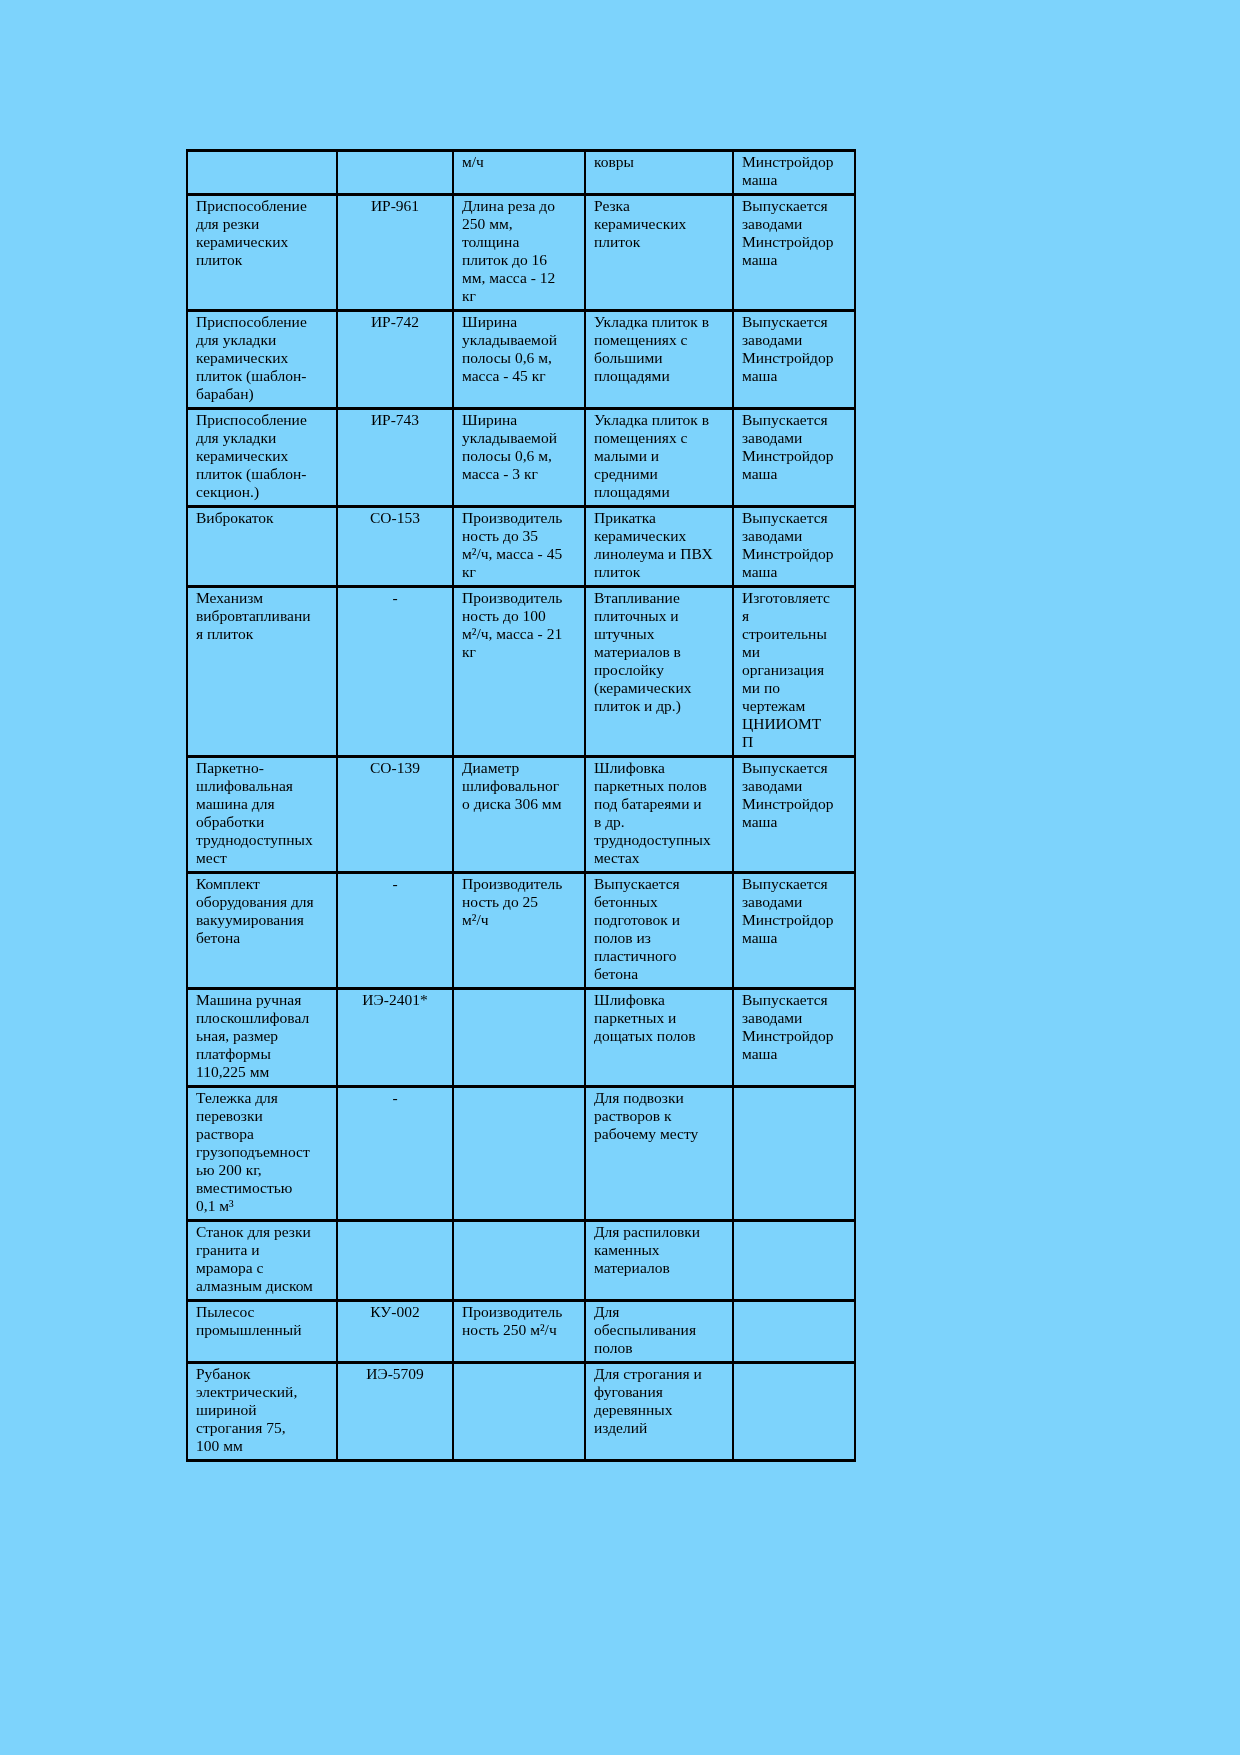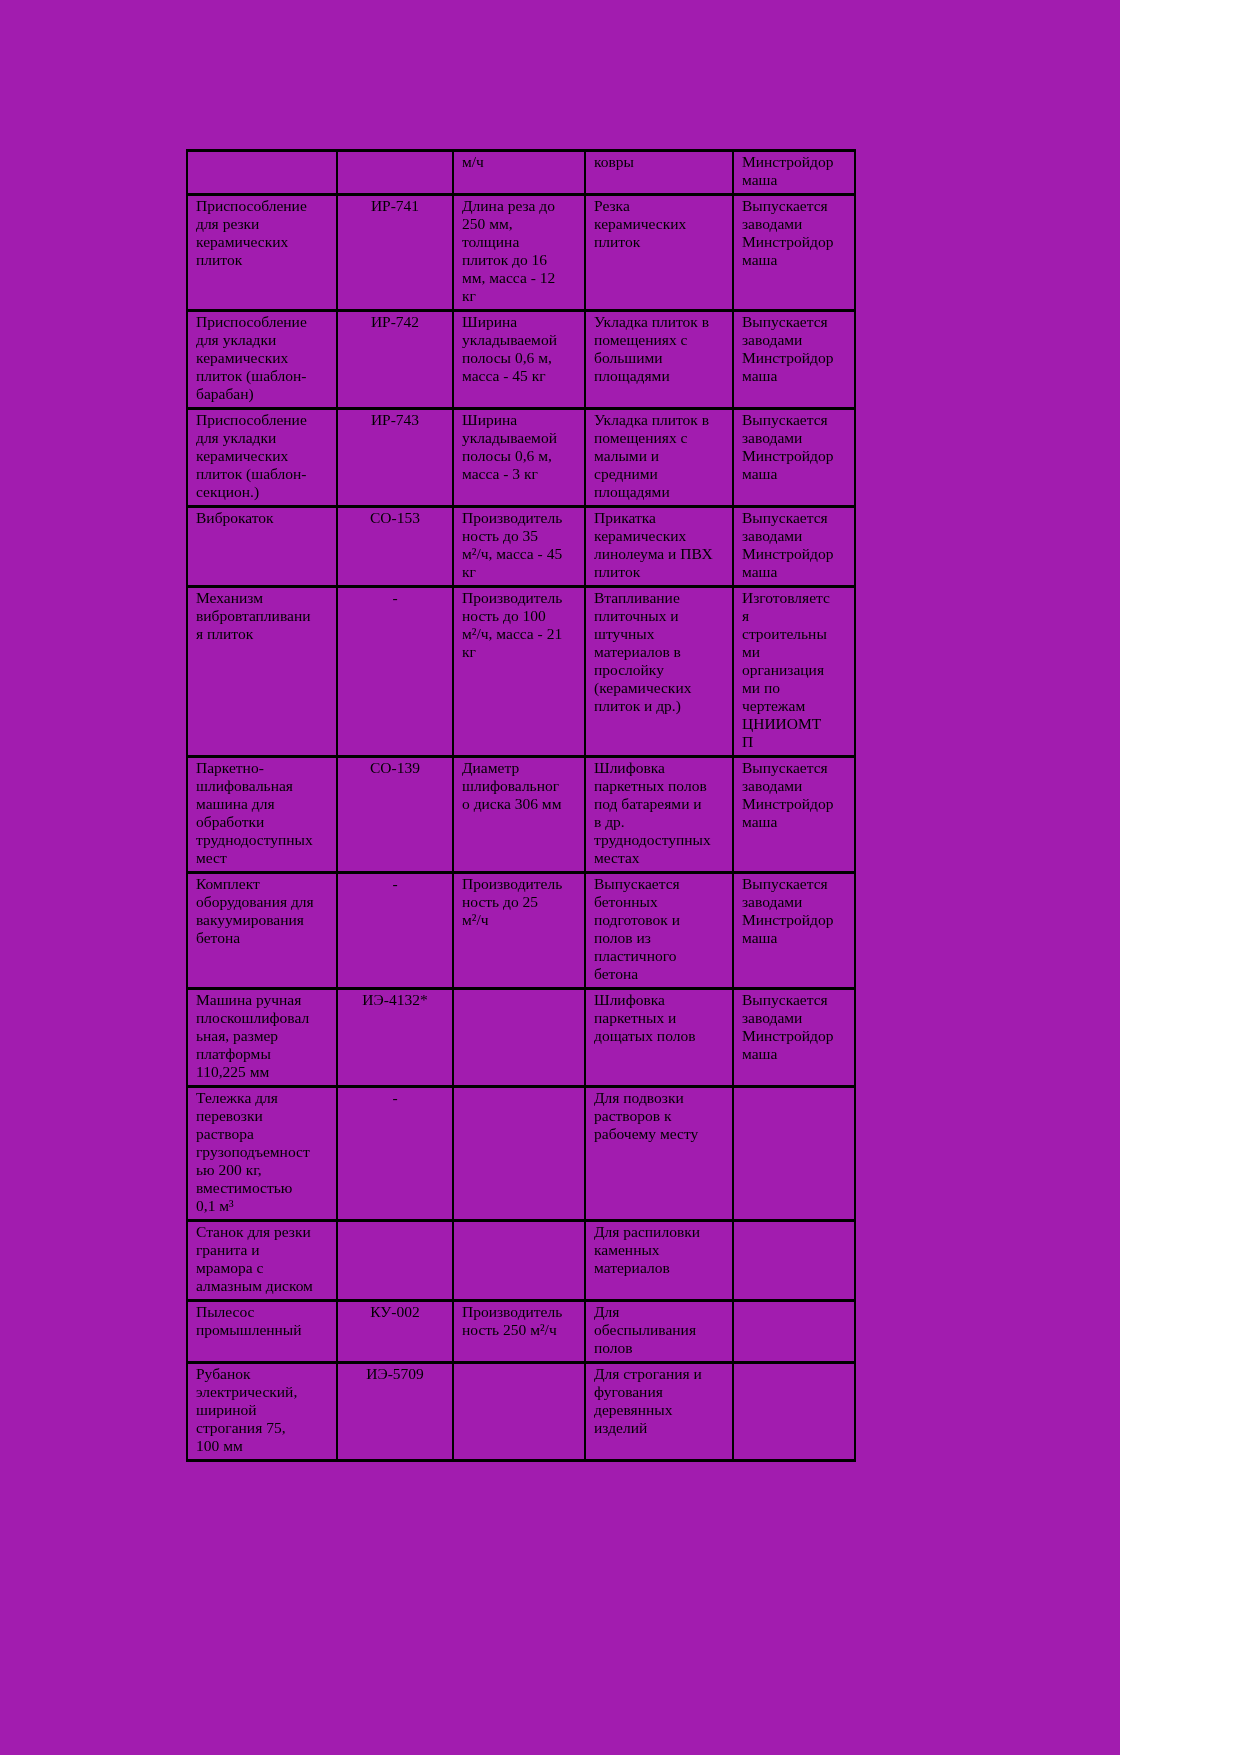--- a/index.html
+++ b/index.html
@@ -1,20 +1,20 @@
 <!DOCTYPE html>
 <html><head>
 <meta charset="utf-8">
 <style>
   html, body { margin: 0; padding: 0; background: #ffffff; }
   .page {
     position: relative;
-    width: 1120px;
+    width: 1240px;
     height: 1755px;
-    background: #a21caf;
+    background: #7dd3fc;
     overflow: hidden;
   }
   table.doc-table {
     position: absolute;
     left: 186px;
     top: 149px;
     width: 668px;
     border-collapse: collapse;
     table-layout: fixed;
     font-family: "Liberation Serif", "DejaVu Serif", serif;
@@ -62,21 +62,21 @@
         <td>м/ч</td>
         <td>ковры</td>
         <td>Минстройдор
 маша</td>
       </tr>
       <tr>
         <td>Приспособление
 для резки
 керамических
 плиток</td>
-        <td class="c2">ИР-741</td>
+        <td class="c2">ИР-961</td>
         <td>Длина реза до
 250 мм,
 толщина
 плиток до 16
 мм, масса - 12
 кг</td>
         <td>Резка
 керамических
 плиток</td>
         <td>Выпускается
@@ -208,21 +208,21 @@
 заводами
 Минстройдор
 маша</td>
       </tr>
       <tr>
         <td>Машина ручная
 плоскошлифовал
 ьная, размер
 платформы
 110,225 мм</td>
-        <td class="c2">ИЭ-4132*</td>
+        <td class="c2">ИЭ-2401*</td>
         <td></td>
         <td>Шлифовка
 паркетных и
 дощатых полов</td>
         <td>Выпускается
 заводами
 Минстройдор
 маша</td>
       </tr>
       <tr>

